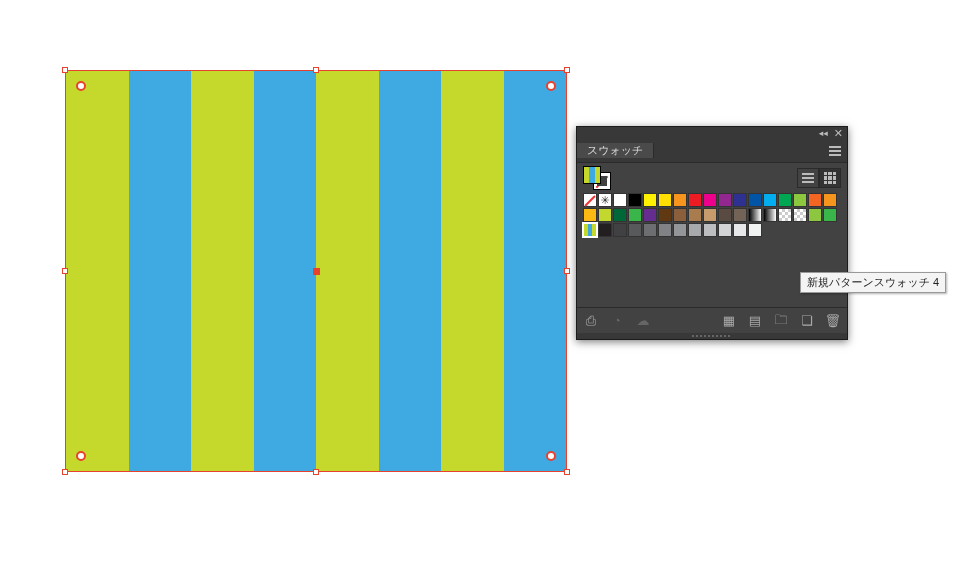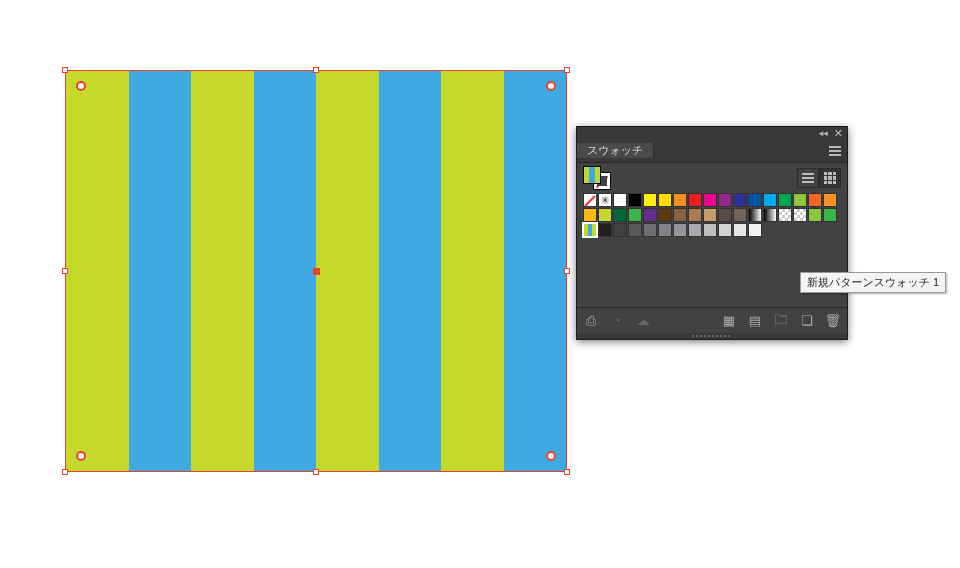--- a/index.html
+++ b/index.html
@@ -381,13 +381,13 @@
       <span class="ft-icon">▦</span>
       <span class="ft-icon">▤</span>
       <span class="ft-icon">🗀</span>
       <span class="ft-icon">❏</span>
       <span class="ft-icon">🗑</span>
     </div>
   </div>
   <div class="panel-gripper"></div>
 </div>
 
-<div class="tooltip" style="left:800px; top:272px;">新規パターンスウォッチ 1</div>
+<div class="tooltip" style="left:800px; top:272px;">新規パターンスウォッチ 4</div>
 
 </body></html>

